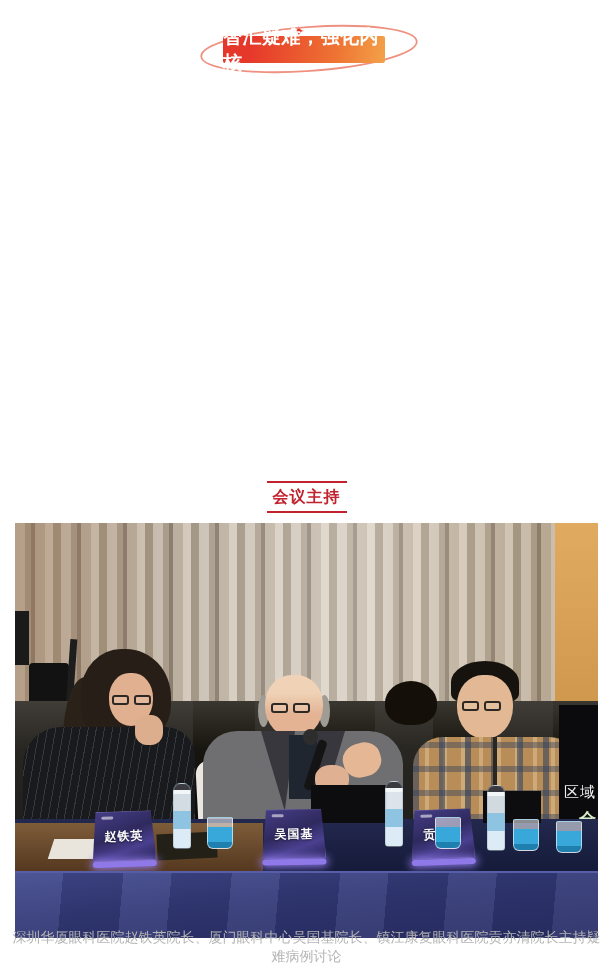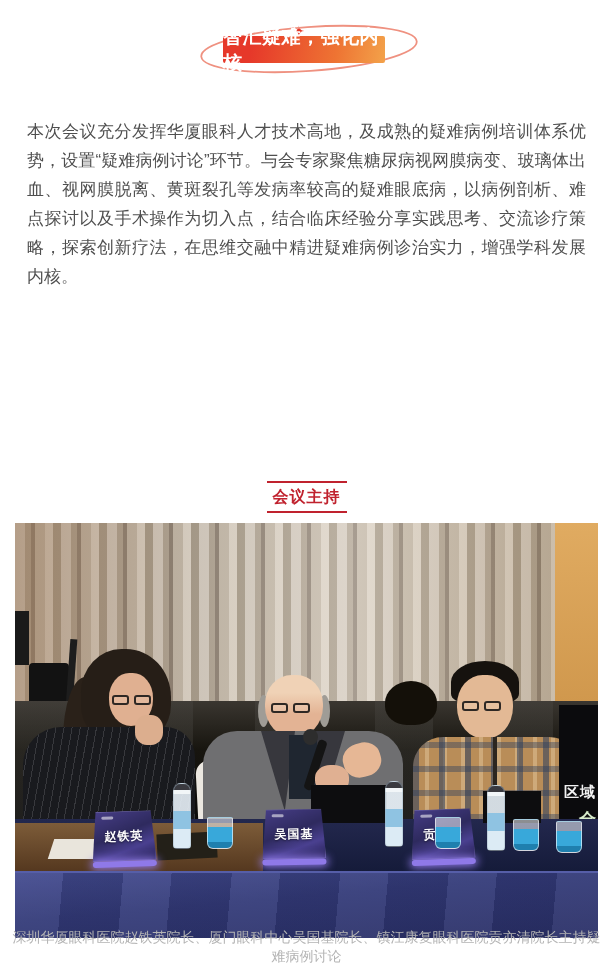--- a/index.html
+++ b/index.html
@@ -87,21 +87,21 @@
     background:
       repeating-linear-gradient(90deg, rgba(43,62,94,.55) 0 6px, rgba(0,0,0,0) 6px 26px),
       repeating-linear-gradient(0deg, rgba(43,62,94,.42) 0 6px, rgba(0,0,0,0) 6px 24px),
       repeating-linear-gradient(90deg, rgba(255,236,200,.30) 12px 16px, rgba(0,0,0,0) 16px 30px),
       #b98d58;
     border-radius:30px 34px 0 0; }
   .p-right .zip { position:absolute; left:80px; top:76px; width:4px; height:131px; background:#2c2620; }
 
   .side-banner { left:544px; top:182px; width:39px; height:176px; background:#0b0b0d; overflow:hidden;
     display:flex; flex-direction:column; align-items:flex-end; padding:78px 2px 0 0; }
-  .side-banner .bt1 { color:#f2f2f2; font-weight:bold; font-size:15px; letter-spacing:1px; white-space:nowrap; margin-left:-12px; }
+  .side-banner .bt1 { color:#f2f2f2; font-weight:normal; font-size:15px; letter-spacing:1px; white-space:nowrap; margin-left:-12px; }
   .side-banner .bt2 { color:#d8eccb; font-weight:bold; font-size:17px; margin-top:6px; }
 
   .tabletop { left:0; top:296px; width:583px; height:56px; background:linear-gradient(180deg,#23284e,#141a38); }
   .wood { left:0; top:300px; width:248px; height:48px; background:linear-gradient(180deg,#7d5c39,#55381f); }
   .paper { left:36px; top:316px; width:96px; height:20px; background:#e9e5dc; transform:skewX(-18deg); }
   .folder { left:142px; top:310px; width:60px; height:26px; background:#232018; transform:rotate(-3deg); }
   .console1 { left:296px; top:262px; width:76px; height:38px; background:#0d0d0f; }
   .console2 { left:468px; top:268px; width:58px; height:32px; background:#0d0d0f; }
 
   .namecard { position:absolute; width:64px; height:56px; transform:rotate(-2deg); }
@@ -134,21 +134,20 @@
   <span class="sparkle">✦</span>
   <svg class="ellipse-svg" width="226" height="56" viewBox="0 0 226 56">
     <ellipse cx="113" cy="28" rx="108" ry="22" fill="none" stroke="#ef9180" stroke-width="1.8" transform="rotate(-4 113 28)"></ellipse>
   </svg>
   <div class="title-banner">
     <span>智汇疑难，强化内核</span>
   </div>
 </div>
 
 <div class="article-text">
-  <p>本次会议充分发挥华厦眼科人才技术高地，及成熟的疑难病例培训体系优势，设置“疑难病例讨论”环节。与会专家聚焦糖尿病视网膜病变、玻璃体出血、视网膜脱离、黄斑裂孔等发病率较高的疑难眼底病，以病例剖析、难点探讨以及手术操作为切入点，结合临床经验分享实践思考、交流诊疗策略，探索创新疗法，在思维交融中精进疑难病例诊治实力，增强学科发展内核。</p>
 </div>
 
 <div class="section-head">
   <span class="rule"></span>
   <span class="label">会议主持</span>
   <span class="rule"></span>
 </div>
 
 <figure class="photo">
   <div class="abs curtain"></div>

